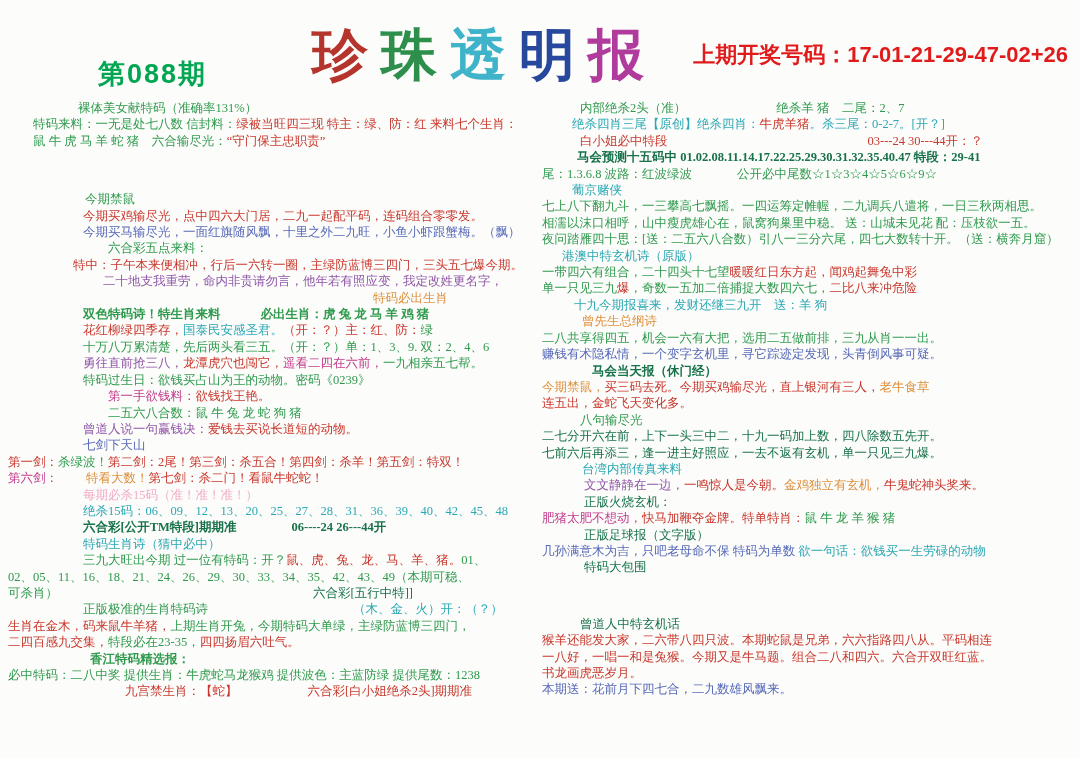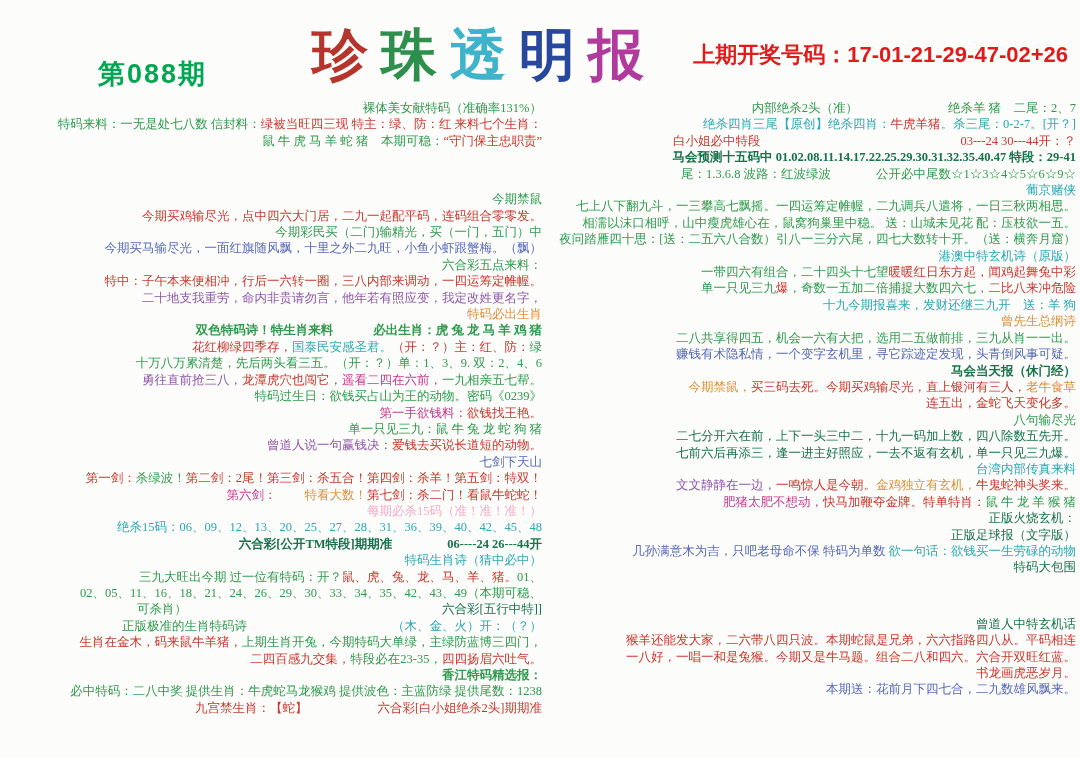--- a/index.html
+++ b/index.html
@@ -1,20 +1,19 @@
 <!DOCTYPE html>
 <html><head>
 <meta charset="utf-8">
 <style>
   html,body{margin:0;padding:0;background:#d9d9d9;}
   .page{
     width:1080px;height:758px;position:relative;overflow:hidden;
     background:#fcfcfa;
     font-family:"Liberation Serif","DejaVu Serif",serif;
-    text-align:right;
   }
   .header{position:relative;height:98px;}
   .issue{
     position:absolute;left:98px;top:56px;
     font-size:27px;font-weight:700;letter-spacing:2px;
     font-family:"Liberation Sans","DejaVu Sans",sans-serif;
   }
   .title{
     position:absolute;left:312px;top:18px;
     font-size:56px;font-weight:700;letter-spacing:13px;white-space:nowrap;
@@ -40,37 +39,36 @@
 <div class="page">
   <div class="header">
     <div class="issue" style="color: rgb(0, 166, 81);">第088期</div>
     <div class="title"><span class="tchar" style="color: rgb(181, 52, 44);">珍</span><span class="tchar" style="color: rgb(46, 143, 76);">珠</span><span class="tchar" style="color: rgb(63, 179, 201);">透</span><span class="tchar" style="color: rgb(39, 72, 156);">明</span><span class="tchar" style="color: rgb(176, 59, 157);">报</span></div>
     <div class="lastdraw" style="color: rgb(224, 27, 27);">上期开奖号码：17-01-21-29-47-02+26</div>
   </div>
   <div class="columns">
     <div class="col left">
         <div class="line" style="padding-left: 70px;"><span style="color: rgb(47, 154, 78);">裸体美女献特码（准确率131%）</span></div>
         <div class="line" style="padding-left: 25px;"><span style="color: rgb(47, 154, 78);">特码来料：一无是处七八数 信封料：</span><span style="color: rgb(200, 55, 45);">绿被当旺四三现 特主：绿、防：红 来料七个生肖：</span></div>
-        <div class="line" style="padding-left: 25px;"><span style="color: rgb(47, 154, 78);">鼠 牛 虎 马 羊 蛇 猪　本期可稳：</span><span style="color: rgb(200, 55, 45);">“守门保主忠职责”</span></div>
+        <div class="line" style="padding-left: 25px;"><span style="color: rgb(47, 154, 78);">鼠 牛 虎 马 羊 蛇 猪　六合输尽光：</span><span style="color: rgb(200, 55, 45);">“守门保主忠职责”</span></div>
         <div class="gapline" style="height: 42px;"></div>
         <div class="line" style="padding-left: 77px;"><span style="color: rgb(47, 154, 78);">今期禁鼠</span></div>
         <div class="line" style="padding-left: 75px;"><span style="color: rgb(200, 55, 45);">今期买鸡输尽光，点中四六大门居，二九一起配平码，连码组合零零发。</span></div>
-        <div class="line" style="padding-left: 75px;"><span style="color: rgb(47, 154, 78);">今期彩民买（二门)输精光，买（一门，五门）中</span></div>
         <div class="line" style="padding-left: 75px;"><span style="color: rgb(86, 104, 184);">今期买马输尽光，一面红旗随风飘，十里之外二九旺，小鱼小虾跟蟹梅。（飘）</span></div>
         <div class="line" style="padding-left: 100px;"><span style="color: rgb(47, 154, 78);">六合彩五点来料：</span></div>
-        <div class="line" style="padding-left: 65px;"><span style="color: rgb(200, 55, 45);">特中：子午本来便相冲，行后一六转一圈，三八内部来调动，一四运筹定帷幄。</span></div>
+        <div class="line" style="padding-left: 65px;"><span style="color: rgb(200, 55, 45);">特中：子午本来便相冲，行后一六转一圈，主绿防蓝博三四门，三头五七爆今期。</span></div>
         <div class="line" style="padding-left: 95px;"><span style="color: rgb(143, 86, 168);">二十地支我重劳，命内非贵请勿言，他年若有照应变，我定改姓更名字，</span></div>
         <div class="line" style="padding-left: 365px;"><span style="color: rgb(221, 143, 60);">特码必出生肖</span></div>
         <div class="line" style="padding-left: 75px; font-weight: 700;"><span style="color: rgb(47, 154, 78);">双色特码诗！特生肖来料</span><span style="display: inline-block; width: 40px;"></span><span style="color: rgb(47, 154, 78);">必出生肖：虎 兔 龙 马 羊 鸡 猪</span></div>
         <div class="line" style="padding-left: 75px;"><span style="color: rgb(200, 55, 45);">花红柳绿四季存，</span><span style="color: rgb(43, 168, 180); margin-top: 36px;">国泰民安感圣君。</span><span style="color: rgb(200, 55, 45);">（开：？）主：红、防：</span><span style="color: rgb(47, 154, 78);">绿</span></div>
         <div class="line" style="padding-left: 75px;"><span style="color: rgb(47, 154, 78);">十万八万累清楚，先后两头看三五。（开：？）单：1、3、9. 双：2、4、6</span></div>
         <div class="line" style="padding-left: 75px; font-family: Liberation Serif, serif;"><span style="color: rgb(143, 86, 168);">勇往直前抢三八，</span><span style="color: rgb(200, 55, 45);">龙潭虎穴也闯它，</span><span style="color: rgb(194, 58, 140);">遥看二四在六前，</span><span style="color: rgb(47, 154, 78);">一九相亲五七帮。</span></div>
         <div class="line" style="padding-left: 75px;"><span style="color: rgb(47, 154, 78);">特码过生日：欲钱买占山为王的动物。密码《0239》</span></div>
         <div class="line" style="padding-left: 100px;"><span style="color: rgb(194, 58, 140);">第一手欲钱料：</span><span style="color: rgb(200, 55, 45);">欲钱找王艳。</span></div>
-        <div class="line" style="padding-left: 100px;"><span style="color: rgb(47, 154, 78);">单一只见三九：鼠 牛 兔 龙 蛇 狗 猪</span></div>
+        <div class="line" style="padding-left: 100px;"><span style="color: rgb(47, 154, 78);">二五六八合数：鼠 牛 兔 龙 蛇 狗 猪</span></div>
         <div class="line" style="padding-left: 75px;"><span style="color: rgb(143, 86, 168);">曾道人说一句赢钱决：</span><span style="color: rgb(200, 55, 45);">爱钱去买说长道短的动物。</span></div>
         <div class="line" style="padding-left: 75px;"><span style="color: rgb(86, 104, 184);">七剑下天山</span></div>
         <div class="line"><span style="color: rgb(200, 55, 45);">第一剑：</span><span style="color: rgb(47, 154, 78);">杀绿波！</span><span style="color: rgb(200, 55, 45);">第二剑：2尾！第三剑：杀五合！第四剑：杀羊！第五剑：特双！</span></div>
         <div class="line"><span style="color: rgb(194, 58, 140);">第六剑：</span><span style="color: rgb(221, 143, 60); margin-left: 28px;">特看大数！</span><span style="color: rgb(200, 55, 45);">第七剑：杀二门！看鼠牛蛇蛇！</span></div>
         <div class="line" style="padding-left: 75px;"><span style="color: rgb(242, 171, 200);">每期必杀15码（准！准！准！）</span></div>
         <div class="line" style="padding-left: 75px;"><span style="color: rgb(43, 168, 180);">绝杀15码：06、09、12、13、20、25、27、28、31、36、39、40、42、45、48</span></div>
         <div class="line" style="padding-left: 75px; font-weight: 700;"><span style="color: rgb(23, 114, 74);">六合彩[公开TM特段]期期准</span><span style="display: inline-block; width: 55px;"></span><span style="color: rgb(23, 114, 74);">06----24 26---44开</span></div>
         <div class="line" style="padding-left: 75px;"><span style="color: rgb(43, 168, 180);">特码生肖诗（猜中必中）</span></div>
         <div class="line" style="padding-left: 75px;"><span style="color: rgb(47, 154, 78);">三九大旺出今期 过一位有特码：开？</span><span style="color: rgb(200, 55, 45);">鼠、虎、兔、龙、马、羊、猪。</span><span style="color: rgb(47, 154, 78);">01、</span></div>
         <div class="line"><span style="color: rgb(47, 154, 78);">02、05、11、16、18、21、24、26、29、30、33、34、35、42、43、49（本期可稳、</span></div>
@@ -100,22 +98,22 @@
         <div class="line"><span style="color: rgb(47, 154, 78);">二八共享得四五，机会一六有大把，选用二五做前排，三九从肖一一出。</span></div>
         <div class="line"><span style="color: rgb(86, 104, 184);">赚钱有术隐私情，一个变字玄机里，寻它踪迹定发现，头青倒风事可疑。</span></div>
         <div class="line" style="padding-left: 50px; font-weight: 700;"><span style="color: rgb(23, 114, 74);">马会当天报（休门经）</span></div>
         <div class="line"><span style="color: rgb(221, 143, 60);">今期禁鼠，</span><span style="color: rgb(200, 55, 45);">买三码去死。今期买鸡输尽光，</span><span style="color: rgb(200, 55, 45);">直上银河有三人，</span><span style="color: rgb(221, 143, 60);">老牛食草</span></div>
         <div class="line"><span style="color: rgb(200, 55, 45);">连五出，金蛇飞天变化多。</span></div>
         <div class="line" style="padding-left: 38px;"><span style="color: rgb(47, 154, 78);">八句输尽光</span></div>
         <div class="line"><span style="color: rgb(23, 114, 74);">二七分开六在前，上下一头三中二，十九一码加上数，四八除数五先开。</span></div>
         <div class="line"><span style="color: rgb(23, 114, 74);">七前六后再添三，逢一进主好照应，一去不返有玄机，单一只见三九爆。</span></div>
         <div class="line" style="padding-left: 40px;"><span style="color: rgb(43, 168, 180);">台湾内部传真来料</span></div>
         <div class="line" style="padding-left: 42px;"><span style="color: rgb(143, 86, 168);">文文静静在一边，</span><span style="color: rgb(200, 55, 45);">一鸣惊人是今朝。</span><span style="color: rgb(221, 143, 60);">金鸡独立有玄机，</span><span style="color: rgb(200, 55, 45);">牛鬼蛇神头奖来。</span></div>
+        <div class="line" style="padding-left: 42px;"><span style="color: rgb(23, 114, 74);">正版火烧玄机：</span></div>
         <div class="line"><span style="color: rgb(194, 58, 140);">肥猪太肥不想动，</span><span style="color: rgb(200, 55, 45);">快马加鞭夺金牌。特单特肖：</span><span style="color: rgb(47, 154, 78);">鼠 牛 龙 羊 猴 猪</span></div>
-        <div class="line" style="padding-left: 42px;"><span style="color: rgb(23, 114, 74);">正版火烧玄机：</span></div>
         <div class="line" style="padding-left: 42px;"><span style="color: rgb(23, 114, 74);">正版足球报（文字版）</span></div>
         <div class="line"><span style="color: rgb(86, 104, 184);">几孙满意木为吉，只吧老母命不保 特码为单数 </span><span style="color: rgb(43, 168, 180);">欲一句话：欲钱买一生劳碌的动物</span></div>
         <div class="line" style="padding-left: 42px;"><span style="color: rgb(23, 114, 74);">特码大包围</span></div>
         <div class="gapline" style="height: 40px;"></div>
         <div class="line" style="padding-left: 38px;"><span style="color: rgb(23, 114, 74);">曾道人中特玄机话</span></div>
         <div class="line"><span style="color: rgb(200, 55, 45);">猴羊还能发大家，二六带八四只波。本期蛇鼠是兄弟，六六指路四八从。平码相连</span></div>
         <div class="line"><span style="color: rgb(200, 55, 45);">一八好，一唱一和是兔猴。今期又是牛马题。组合二八和四六。六合开双旺红蓝。</span></div>
         <div class="line"><span style="color: rgb(200, 55, 45);">书龙画虎恶岁月。</span></div>
         <div class="line"><span style="color: rgb(86, 104, 184);">本期送：花前月下四七合，二九数雄风飘来。</span></div>
       </div>

